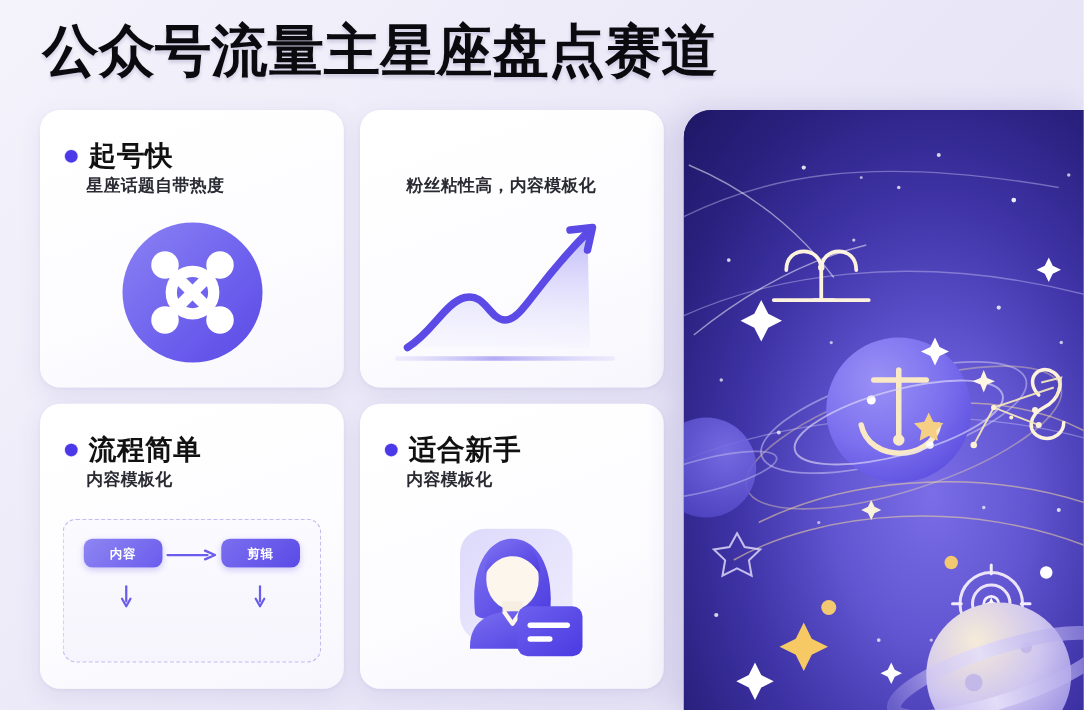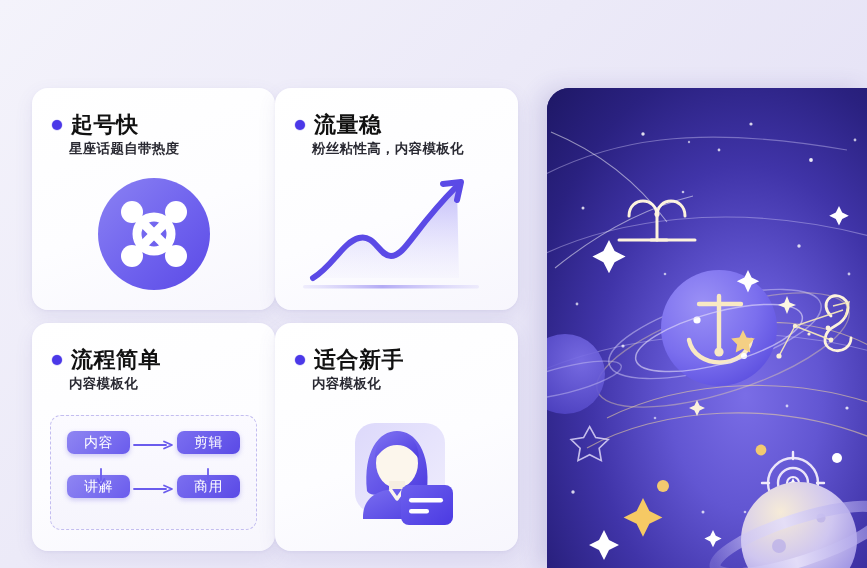--- a/index.html
+++ b/index.html
@@ -17,21 +17,21 @@
     position:absolute; left:34px; top:14px;
     font-size:45px; font-weight:900; letter-spacing:0px;
     color:#0b0b0f; line-height:1.2; white-space:nowrap;
     text-shadow:0 2px 3px rgba(60,50,120,.18);
     font-family:"DejaVu Sans","Liberation Sans",sans-serif;
   }
 
   
   .cards { position:absolute; left:32px; top:88px; width:500px; height:462px;
            display:grid; grid-template-columns:243px 243px; grid-template-rows:222px 228px;
-           gap:13px 0; }
+           gap:13px 13px; }
   .card {
     background:linear-gradient(160deg,#ffffff 0%,#fdfdff 55%,#f7f6fd 100%);
     border-radius:16px; position:relative; overflow:hidden;
     box-shadow:0 6px 18px rgba(96,86,170,.10), 0 1px 3px rgba(96,86,170,.07);
   }
   .card-head { position:absolute; left:20px; top:22px; display:flex; align-items:center; gap:9px; }
   .bullet { width:10px; height:10px; border-radius:50%; background:#4b38e8; flex:0 0 auto;
             box-shadow:0 0 0 0.5px rgba(75,56,232,.3); }
   .card-title { font-size:22px; font-weight:900; color:#111; white-space:nowrap;
                 font-family:"DejaVu Sans","Liberation Sans",sans-serif; letter-spacing:.5px; }
@@ -47,21 +47,21 @@
 
   
   .flow-box { position:absolute; left:18px; top:92px; width:207px; height:115px;
               border:1.4px dashed #c3bdf0; border-radius:11px;
               background:linear-gradient(180deg,#fbfaff 0%,#f6f5fd 100%); }
   .flow-grid { position:absolute; inset:0; padding:15px 16px; }
   .flow-row { display:flex; align-items:center; justify-content:space-between; }
   .flow-row + .flow-row { margin-top:21px; }
   .chip { width:63px; height:23px; border-radius:7px;
           background:linear-gradient(135deg,#8f86f2 0%,#6a5ced 100%);
-          color:#fff; font-size:14px; font-weight:400; display:flex;
+          color:#fff; font-size:10px; font-weight:700; display:flex;
           align-items:center; justify-content:center; letter-spacing:.6px;
           font-family:"DejaVu Sans","Liberation Sans",sans-serif;
           box-shadow:0 2px 5px rgba(90,74,220,.28); }
   .chip.dark { background:linear-gradient(135deg,#7b6ff0 0%,#5a4ae6 100%); }
   .arrow-h { flex:0 0 auto; width:44px; height:12px; position:relative; }
   .vconn { position:absolute; width:207px; left:0; top:52px; display:flex;
            justify-content:space-between; padding:0 44px; pointer-events:none; }
 
   
   .avatar-wrap { position:absolute; left:0; right:0; top:84px; display:flex; justify-content:center; }
@@ -73,20 +73,21 @@
     background:radial-gradient(120% 90% at 62% 62%, #6f63e0 0%, #5346c4 28%, #342a93 58%, #241c72 80%, #1d1760 100%);
     box-shadow:-8px 0 22px rgba(70,58,150,.16);
   }
   .space-panel svg { display:block; }
 </style>
 </head>
 <body>
 
 <div id="stage">
 
+  <div class="page-title">公众号流量主星座盘点赛道</div>
 
   <div class="cards">
 
     <div class="card">
       <div class="card-head">
         <span class="bullet"></span>
         <span class="card-title">起号快</span>
       </div>
       <div class="card-sub">星座话题自带热度</div>
       <div class="net-wrap">
@@ -106,24 +107,20 @@
           <circle cx="58" cy="58" r="17" fill="none" stroke="#ffffff" stroke-width="9"></circle>
           <circle cx="36" cy="36" r="11" fill="#ffffff"></circle>
           <circle cx="80" cy="36" r="11" fill="#ffffff"></circle>
           <circle cx="36" cy="80" r="11" fill="#ffffff"></circle>
           <circle cx="80" cy="80" r="11" fill="#ffffff"></circle>
         </svg>
       </div>
     </div>
 
     <div class="card">
-      <div class="card-head">
-        <span class="bullet"></span>
-        <span class="card-title">流量稳</span>
-      </div>
       <div class="card-sub">粉丝粘性高，内容模板化</div>
       <div class="chart-wrap">
         <svg width="220" height="130" viewBox="0 0 220 130">
           <defs>
             <linearGradient id="fillg" x1="0" y1="0" x2="0" y2="1">
               <stop offset="0%" stop-color="#8d83f4" stop-opacity=".55"></stop>
               <stop offset="100%" stop-color="#c8c2fa" stop-opacity=".06"></stop>
             </linearGradient>
             <linearGradient id="baseg" x1="0" y1="0" x2="1" y2="0">
               <stop offset="0%" stop-color="#c9c3f7" stop-opacity=".25"></stop>
@@ -150,30 +147,20 @@
         <div class="flow-grid">
           <div class="flow-row">
             <span class="chip">内容</span>
             <span class="arrow-h">
               <svg width="44" height="12" viewBox="0 0 44 12">
                 <line x1="2" y1="6" x2="34" y2="6" stroke="#6a5ced" stroke-width="1.8" stroke-linecap="round"></line>
                 <path d="M32 2.5 L 40 6 L 32 9.5" fill="none" stroke="#6a5ced" stroke-width="1.8" stroke-linecap="round" stroke-linejoin="round"></path>
               </svg>
             </span>
             <span class="chip dark">剪辑</span>
-          </div>
-          <div class="flow-row">
-            <span class="chip">讲解</span>
-            <span class="arrow-h">
-              <svg width="44" height="12" viewBox="0 0 44 12">
-                <line x1="2" y1="6" x2="34" y2="6" stroke="#6a5ced" stroke-width="1.8" stroke-linecap="round"></line>
-                <path d="M32 2.5 L 40 6 L 32 9.5" fill="none" stroke="#6a5ced" stroke-width="1.8" stroke-linecap="round" stroke-linejoin="round"></path>
-              </svg>
-            </span>
-            <span class="chip dark">商用</span>
           </div>
         </div>
         <div class="vconn">
           <span>
             <svg width="12" height="19" viewBox="0 0 12 19">
               <line x1="6" y1="1" x2="6" y2="13" stroke="#6a5ced" stroke-width="1.8" stroke-linecap="round"></line>
               <path d="M2.6 11 L 6 17 L 9.4 11" fill="none" stroke="#6a5ced" stroke-width="1.8" stroke-linecap="round" stroke-linejoin="round"></path>
             </svg>
           </span>
           <span>

